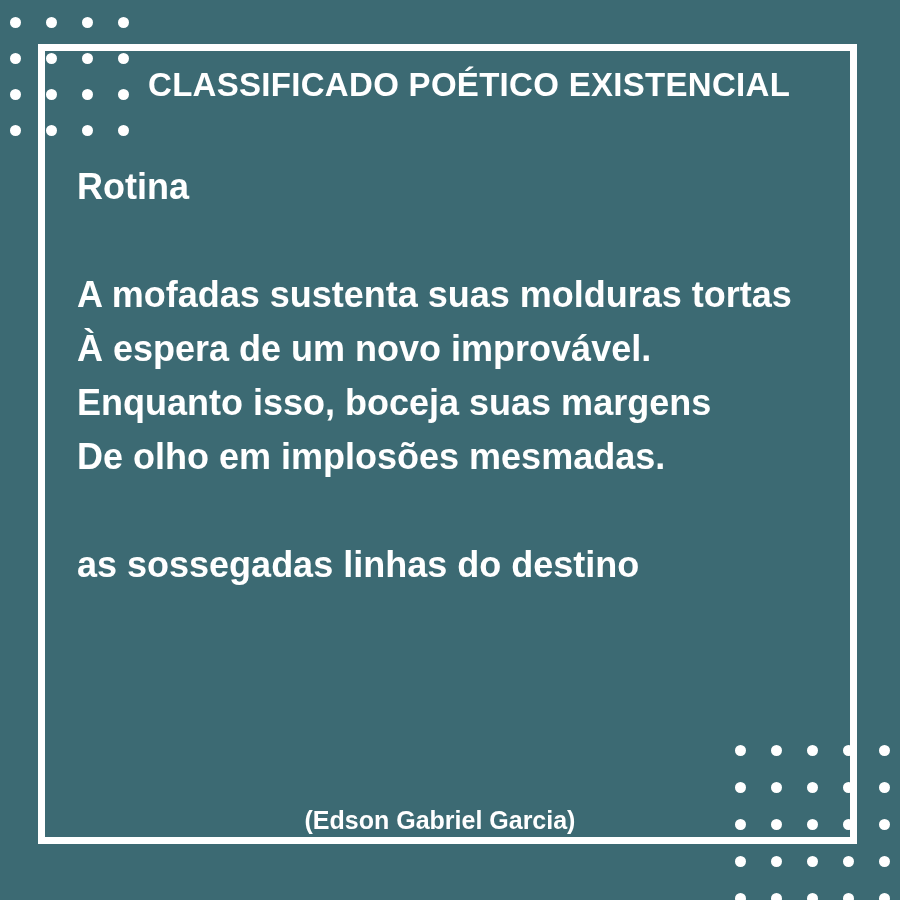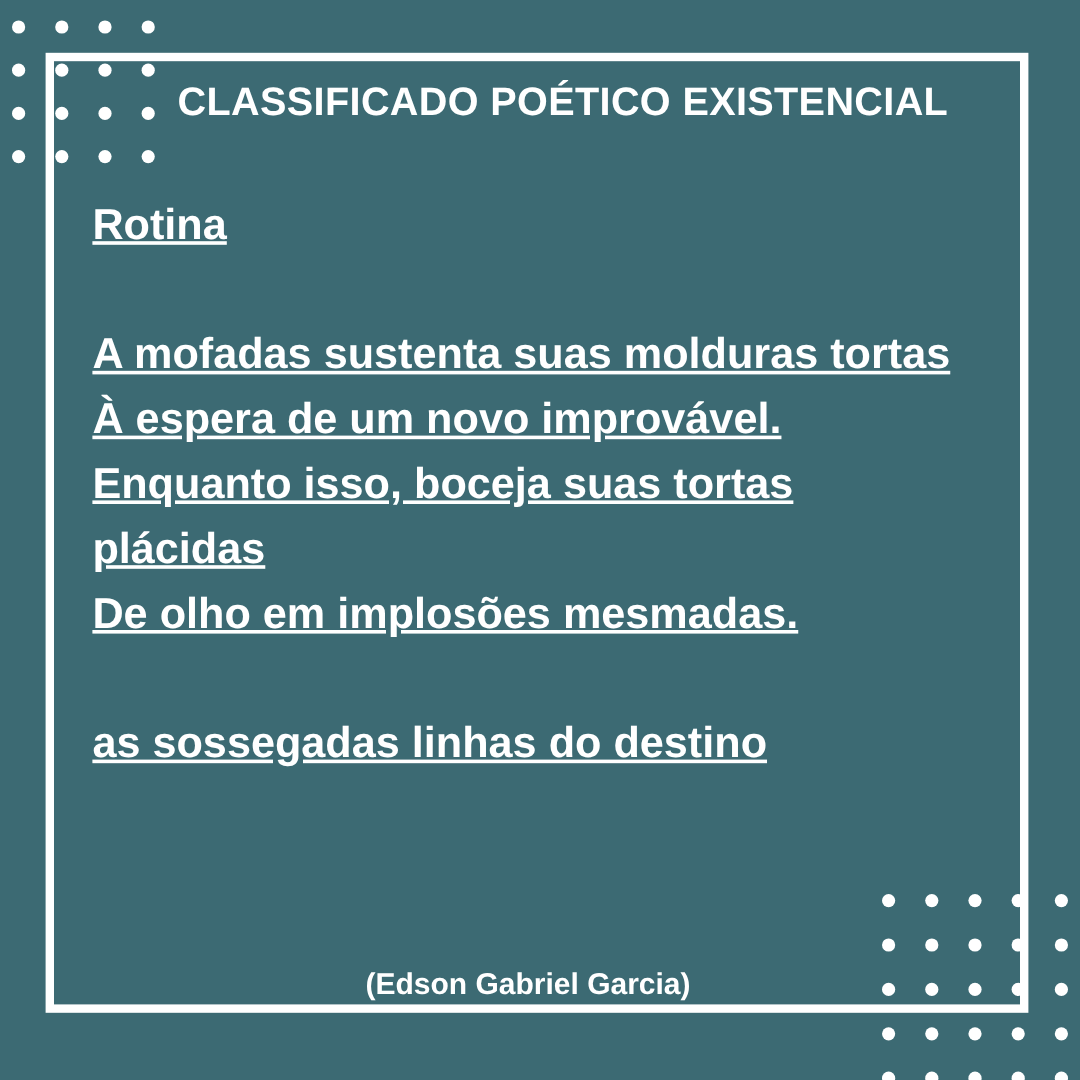--- a/index.html
+++ b/index.html
@@ -86,21 +86,21 @@
     font-weight: bold;
     line-height: 54px;
   }
   .poem-line {
     white-space: pre-wrap;
     min-height: 54px;
   }
   .poem-line.blank {
     height: 54px;
   }
-  .stanza { margin: 0; padding: 0; text-decoration: underline; }
+  .stanza { margin: 0; padding: 0; }
 
   #attribution {
     position: absolute;
     left: 0;
     top: 806px;
     width: 900px;
     text-align: center;
     color: #ffffff;
     font-size: 25px;
     font-weight: bold;
@@ -167,22 +167,21 @@
     <div id="poster-title">CLASSIFICADO POÉTICO EXISTENCIAL</div>
 
     <div id="poem">
       <div class="stanza">
         <div class="poem-line">Rotina</div>
       </div>
       <div class="poem-line blank"></div>
       <div class="stanza">
         <div class="poem-line">A mofadas sustenta suas molduras tortas</div>
         <div class="poem-line">À espera de um novo improvável.</div>
-        <div class="poem-line">Enquanto isso, boceja suas tortas</div>
-        <div class="poem-line">plácidas</div>
+        <div class="poem-line">Enquanto isso, boceja suas margens</div>
         <div class="poem-line">De olho em implosões mesmadas.</div>
       </div>
       <div class="poem-line blank"></div>
       <div class="stanza">
         <div class="poem-line">as sossegadas linhas do destino</div>
       </div>
     </div>
 
     <div id="attribution">(Edson Gabriel Garcia)</div>
 

